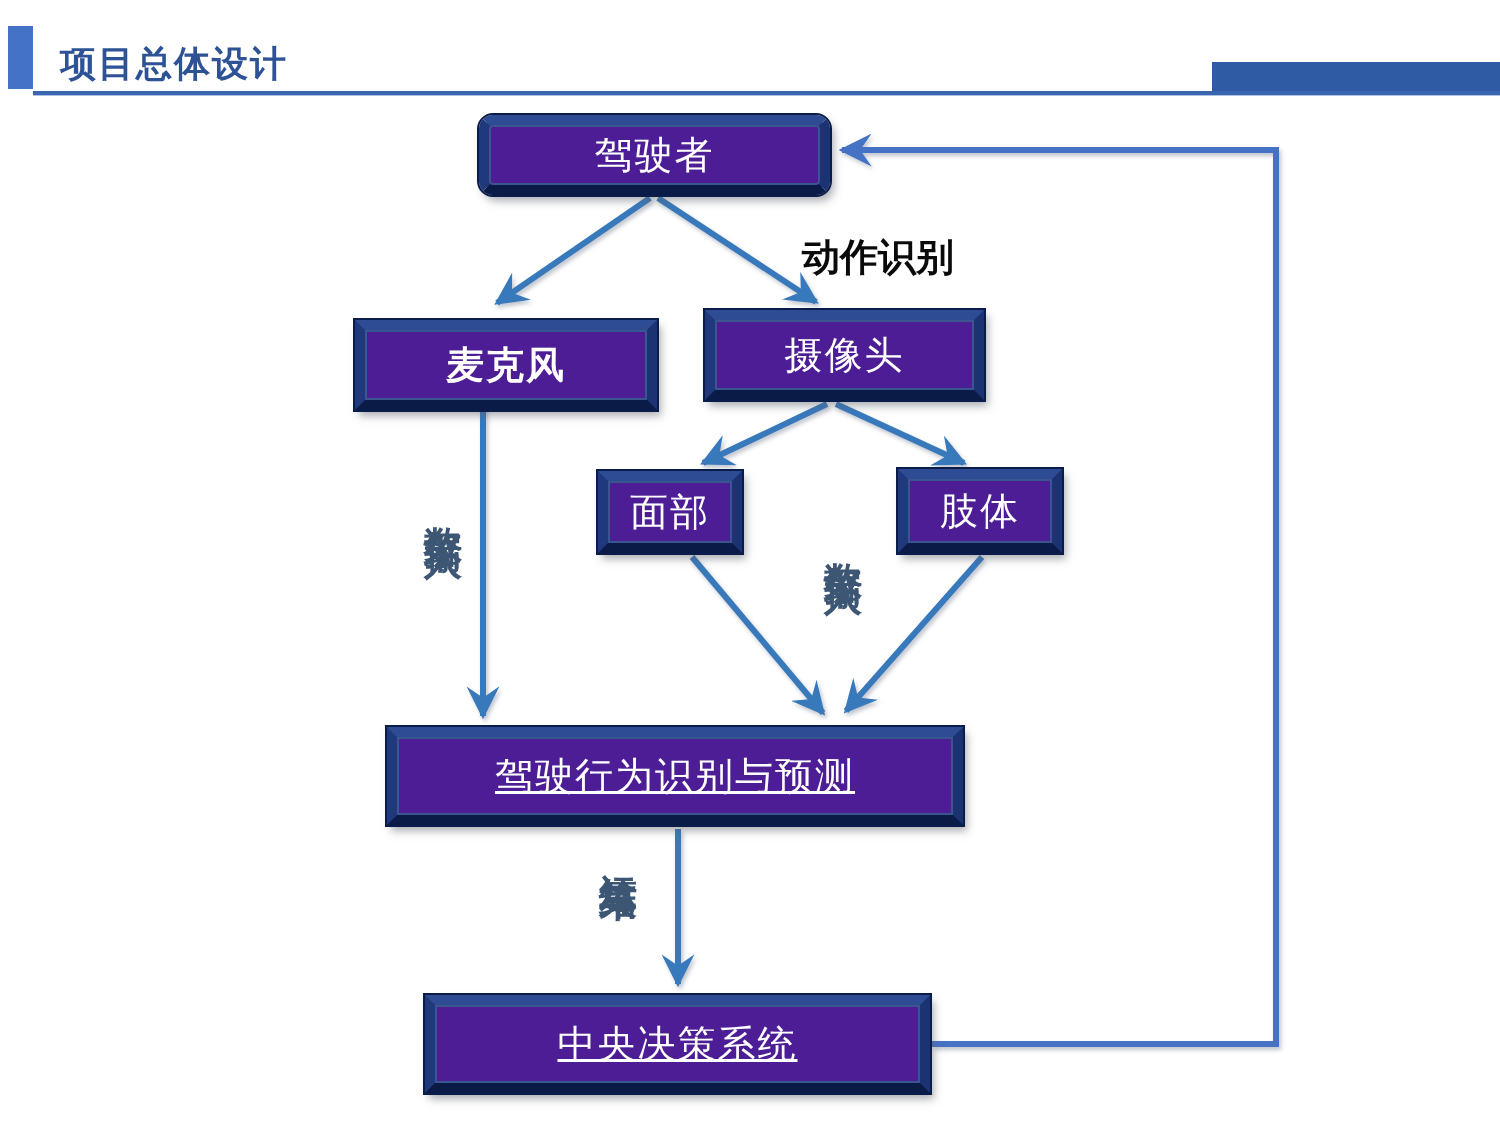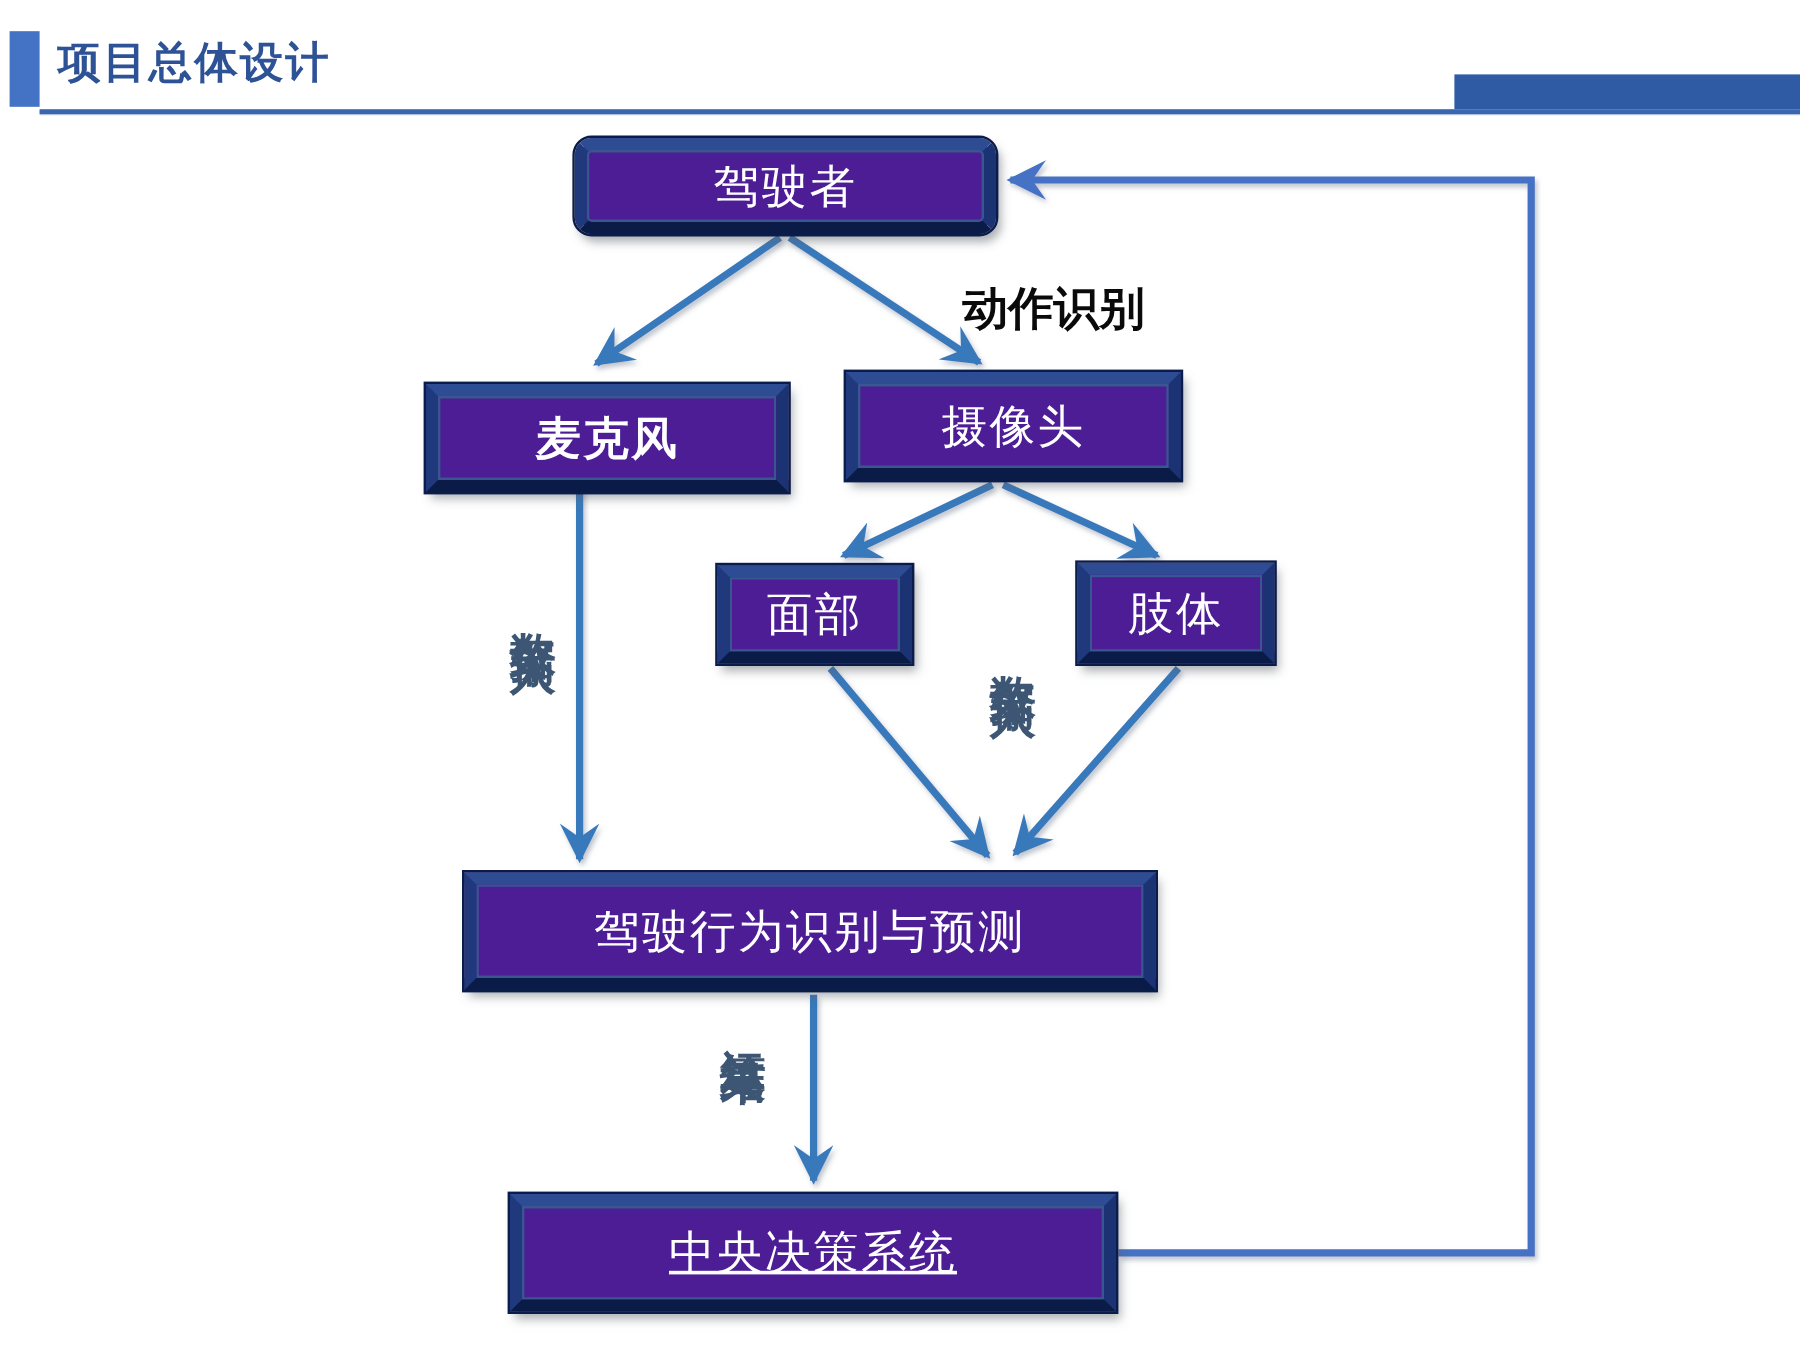--- a/index.html
+++ b/index.html
@@ -9,21 +9,21 @@
     background:#ffffff;
     overflow:hidden;
     font-family:"Liberation Sans", sans-serif;
   }
   
   .accent-bar{
     position:absolute;left:8px;top:26px;width:25px;height:63px;
     background:#4472C4;
   }
   .page-title{
-    position:absolute;left:48px;top:28px;margin:0;
+    position:absolute;left:48px;top:28px;margin:12px;
     font-size:36px;font-weight:bold;color:#2E5296;
     letter-spacing:2px;
   }
   .header-rule{
     position:absolute;left:33px;top:91px;width:1467px;height:4px;
     background:#3A66B0;
     box-shadow:0 1px 0 #AFC1E2;
   }
   .header-right-bar{
     position:absolute;left:1212px;top:62px;width:288px;height:29px;
@@ -44,23 +44,23 @@
     outline:2px solid #0A1C49;
     box-shadow:4px 6px 8px rgba(90,95,105,.5), inset 0 0 0 2px #39568F;
     font-size:38px;
     letter-spacing:2px;
     white-space:nowrap;
   }
   .node.rounded{border-radius:14px;outline-offset:0;}
   #node-driver   {left:479px;top:115px;width:351px;height:80px;}
   #node-mic      {left:355px;top:320px;width:302px;height:90px;font-weight:bold;}
   #node-camera   {left:705px;top:310px;width:279px;height:90px;}
-  #node-face     {left:598px;top:471px;width:162px;height:82px;}
+  #node-face     {left:598px;top:471px;width:144px;height:82px;}
   #node-body     {left:898px;top:469px;width:164px;height:84px;}
-  #node-behavior {left:387px;top:727px;width:576px;height:98px;}
+  #node-behavior {left:387px;top:727px;width:576px;height:98px;text-decoration:underline;}
   #node-decision {left:425px;top:995px;width:505px;height:98px;text-decoration:underline;}
   
   .edge-label{
     position:absolute;
     font-size:38px;font-weight:bold;color:#0A0A0A;
     white-space:nowrap;
   }
   #label-speech{left:370px;top:232px;}
   #label-action{left:802px;top:232px;}
   .vlabel{

